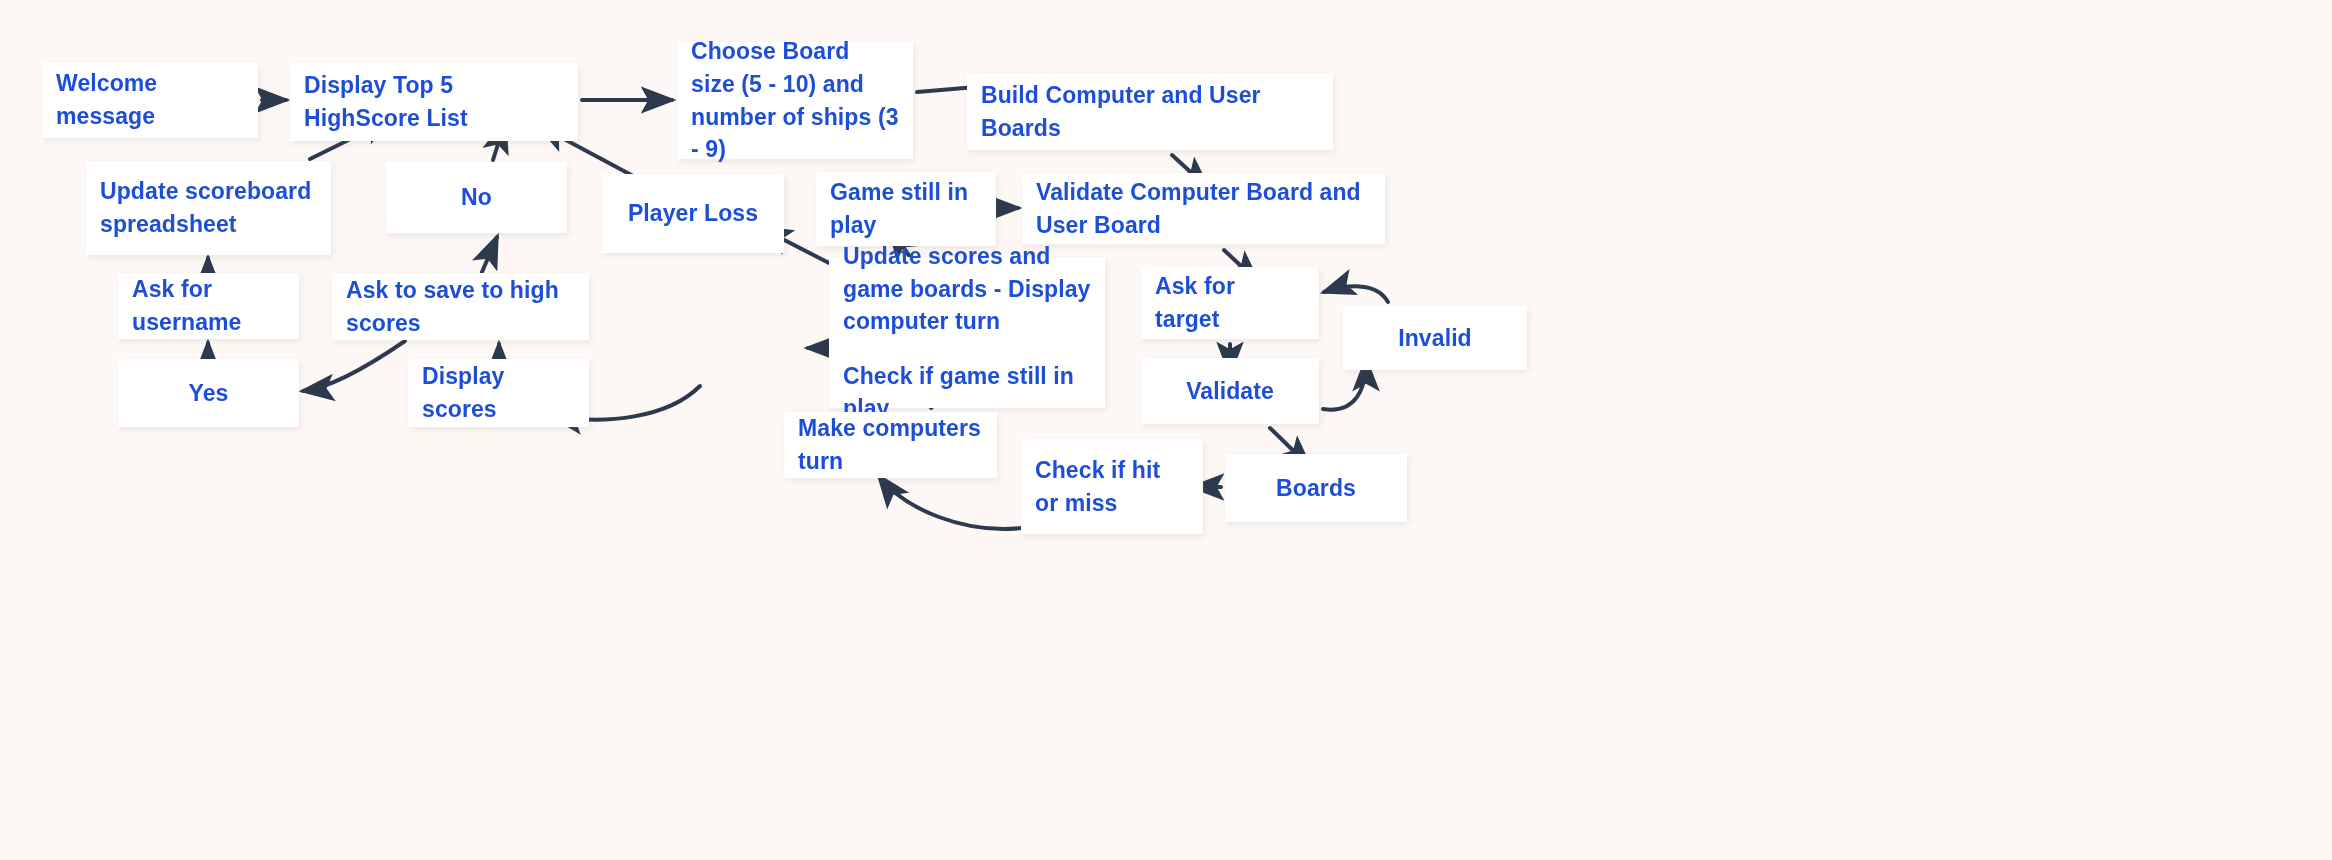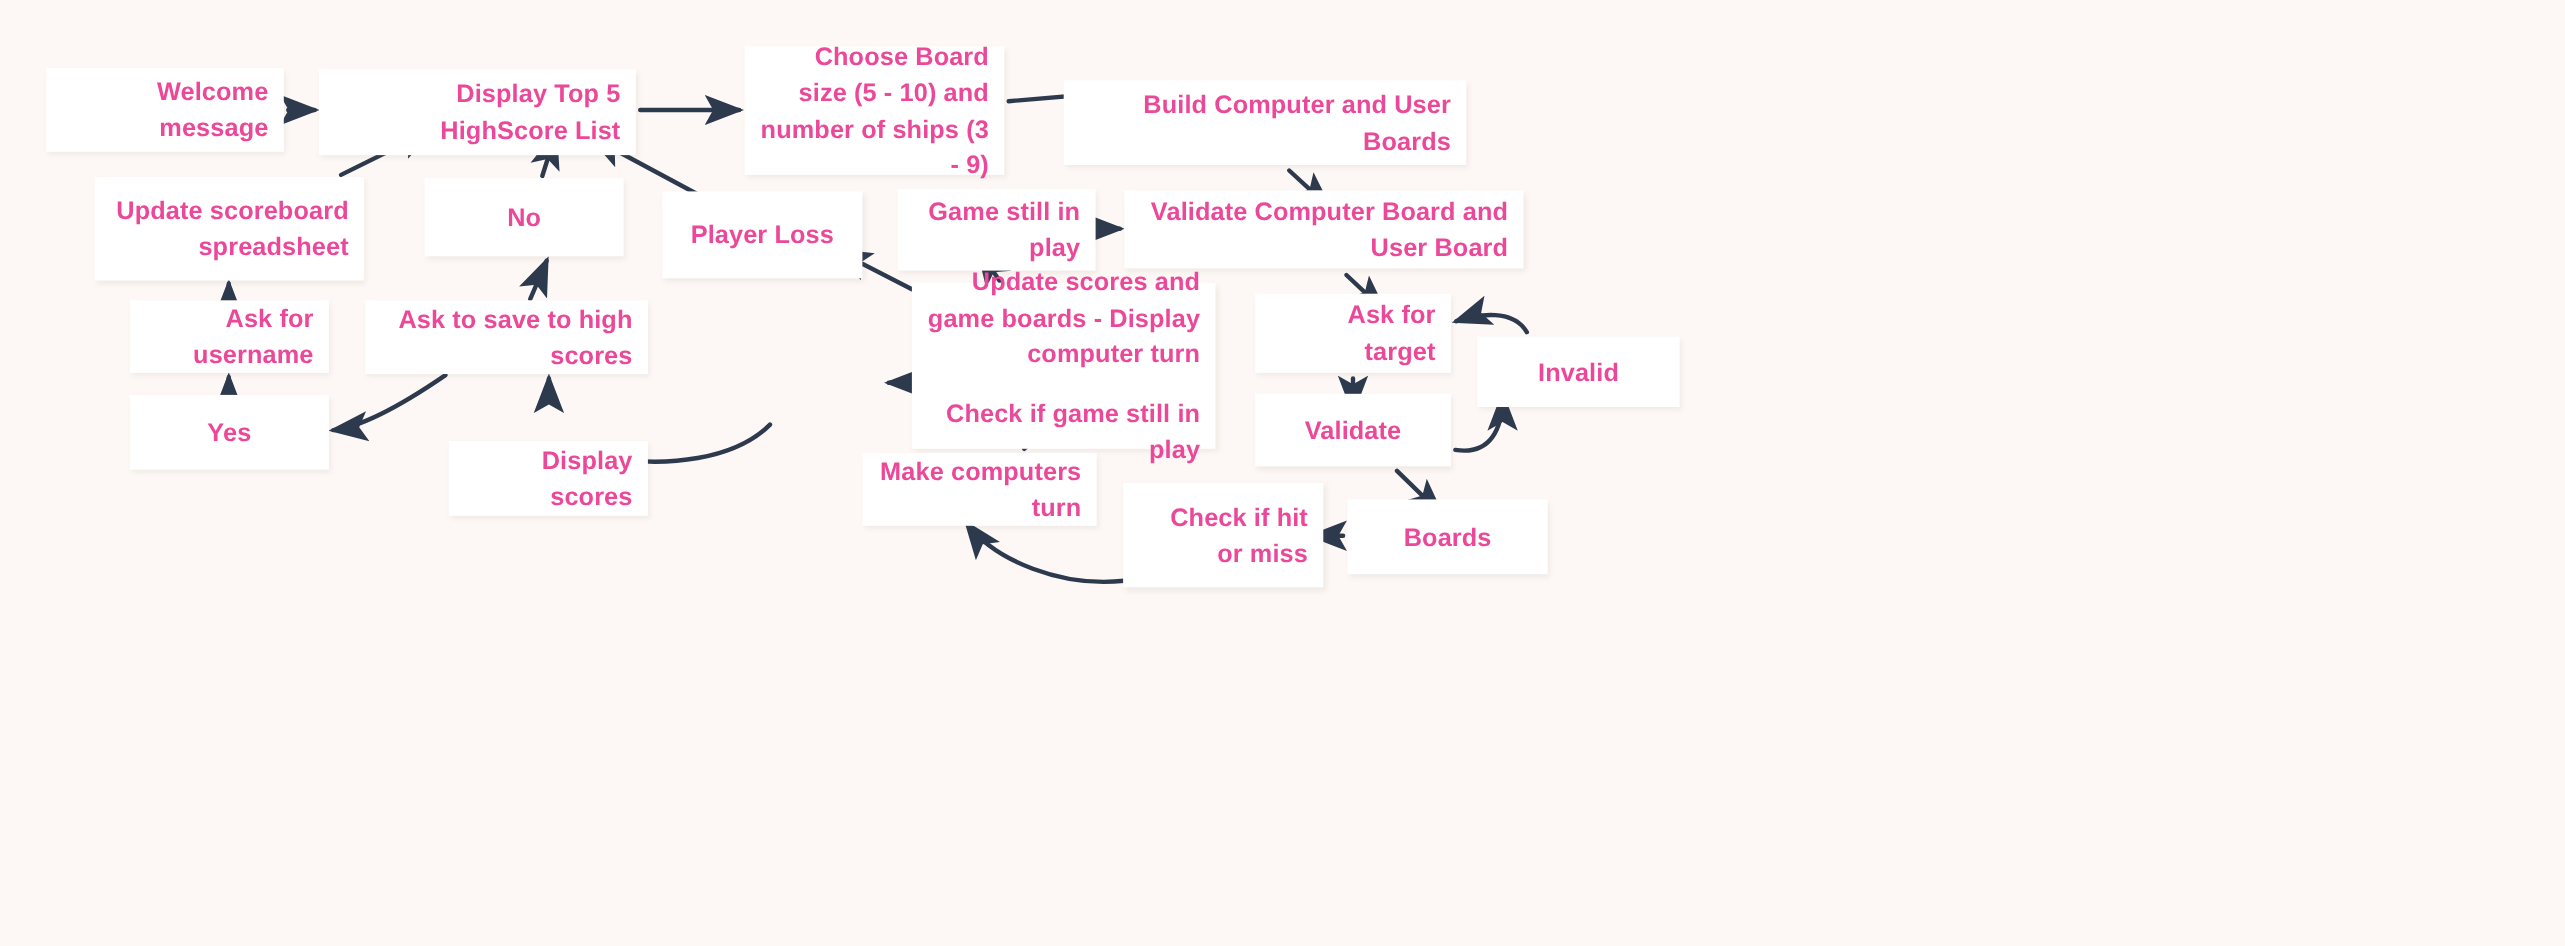--- a/index.html
+++ b/index.html
@@ -29,25 +29,25 @@
     box-shadow: 2px 3px 5px rgba(120, 100, 95, 0.10);
     display: flex;
     flex-direction: column;
     align-items: center;
     justify-content: center;
     box-sizing: border-box;
     padding: 6px 14px;
     z-index: 2;
   }
   .node .label {
-    color: #ec4899;
+    color: #1d4ed8;
     font-weight: bold;
     font-size: 23px;
     line-height: 1.42;
-    text-align: right;
+    text-align: left;
     letter-spacing: 0.1px;
   }
   .node .label.sub {
     margin-top: 22px;
   }
 </style>
 </head>
 <body>
 
 <div id="canvas">
@@ -171,21 +171,21 @@
 
 
   <div class="node" style="left:1141px; top:358px; width:178px; height:66px;">
     <div class="label">Validate</div>
   </div>
 
   <div class="node" style="left:118px; top:359px; width:181px; height:68px;">
     <div class="label">Yes</div>
   </div>
 
-  <div class="node" style="left:408px; top:359px; width:181px; height:68px;margin-top:42px;">
+  <div class="node" style="left:408px; top:359px; width:181px; height:68px;">
     <div class="label">Display scores</div>
   </div>
 
   <div class="node" style="left:784px; top:412px; width:213px; height:66px;">
     <div class="label">Make computers turn</div>
   </div>
 
   <div class="node" style="left:1021px; top:439px; width:182px; height:95px;">
     <div class="label">Check if hit or miss</div>
   </div>

